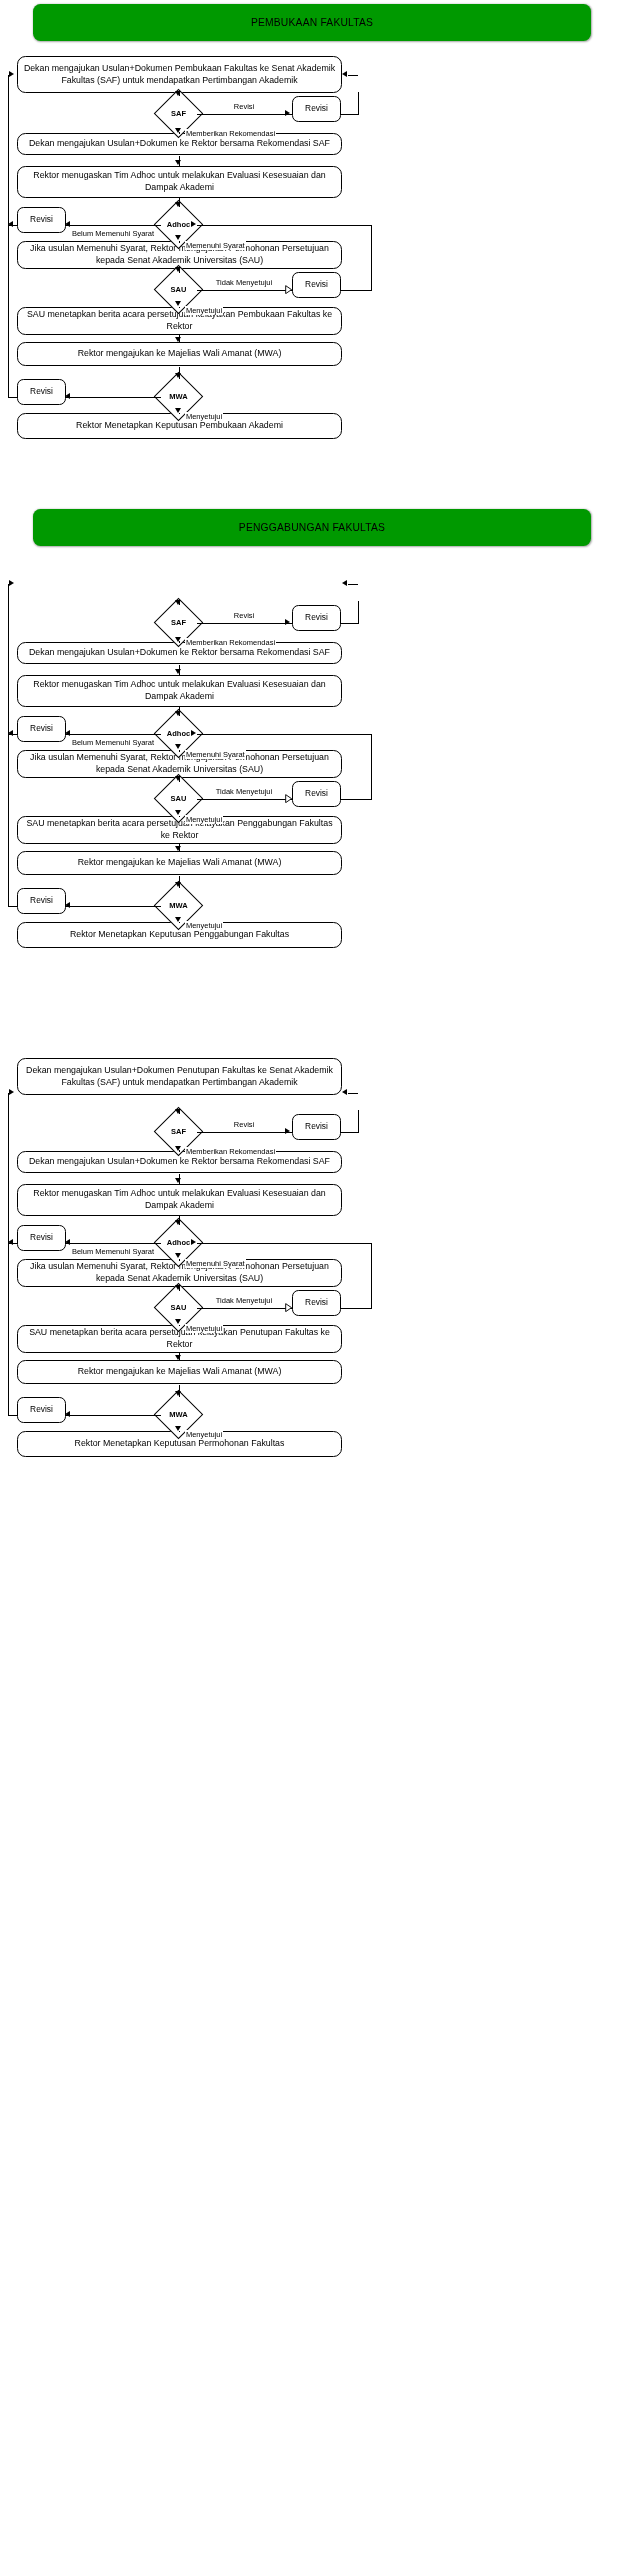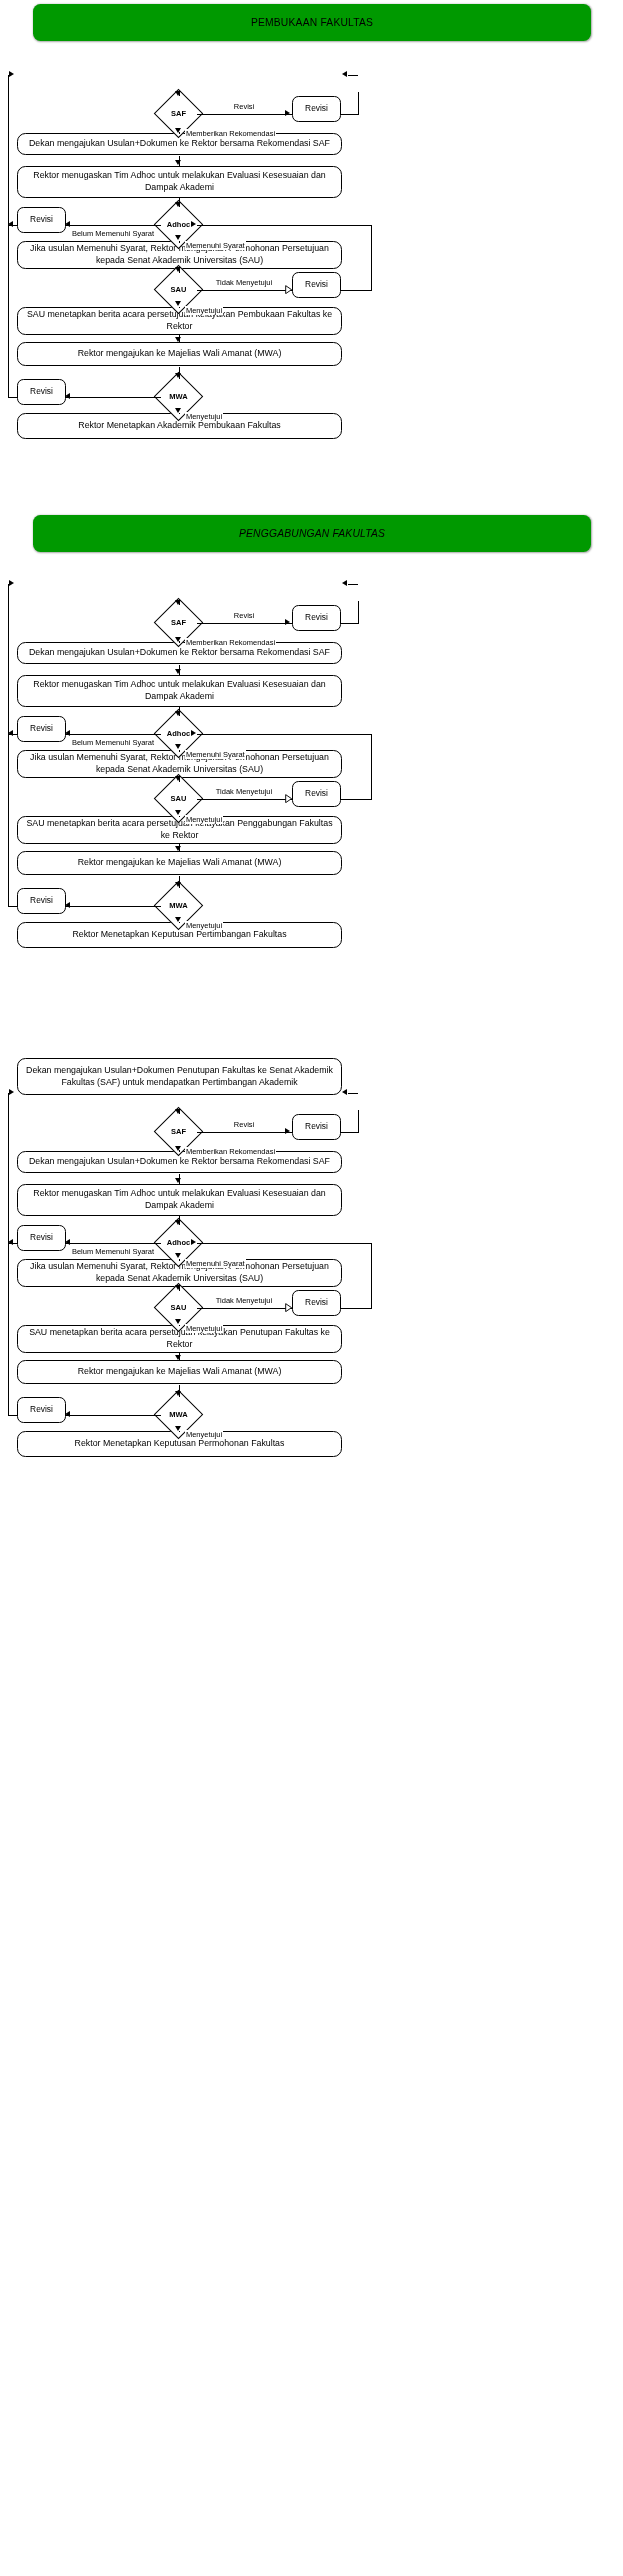--- a/index.html
+++ b/index.html
@@ -85,26 +85,27 @@
     background: #fff;
     padding: 0 0.9px;
   }
 </style>
 </head>
 <body>
 
 <div class="page" id="page">
     <div class="section" style="position: relative; height: 494px; margin-top: 0px;">
       <div class="banner" style="top: 3.7px;">PEMBUKAAN FAKULTAS</div>
+      <div class="node wide" style="top: 56px; height: 37px;">Dekan mengajukan Usulan+Dokumen Pembukaan Fakultas ke Senat Akademik Fakultas (SAF) untuk mendapatkan Pertimbangan Akademik</div>
       <div class="node wide" style="top: 133px; height: 22.4px;">Dekan mengajukan Usulan+Dokumen ke Rektor bersama Rekomendasi SAF</div>
       <div class="node wide" style="top: 166px; height: 32px;">Rektor menugaskan Tim Adhoc untuk melakukan Evaluasi Kesesuaian dan Dampak Akademi</div>
       <div class="node wide" style="top: 241px; height: 28px;">Jika usulan Memenuhi Syarat, Rektor mengajukan Permohonan Persetujuan kepada Senat Akademik Universitas (SAU)</div>
       <div class="node wide" style="top: 307px; height: 28px;">SAU menetapkan berita acara persetujuan kelayakan Pembukaan Fakultas ke Rektor</div>
       <div class="node wide" style="top: 342px; height: 24px;">Rektor mengajukan ke Majelias Wali Amanat (MWA)</div>
-      <div class="node wide" style="top: 413px; height: 26px;">Rektor Menetapkan Akademik Pembukaan Fakultas</div>
+      <div class="node wide" style="top: 413px; height: 26px;">Rektor Menetapkan Keputusan Pembukaan Akademi</div>
       <div class="node revisi" style="top: 96px; height: 26px; left: 292px;">Revisi</div>
       <div class="node revisi" style="top: 207px; height: 26px; left: 17px;">Revisi</div>
       <div class="node revisi" style="top: 272px; height: 26px; left: 292px;">Revisi</div>
       <div class="node revisi" style="top: 379px; height: 26px; left: 17px;">Revisi</div>
       <div class="diamond" style="left: 161px; top: 96px;">
         <div class="shape"></div>
         <div class="lbl">SAF</div>
       </div>
       <div class="diamond" style="left: 161px; top: 207px;">
         <div class="shape"></div>
@@ -166,27 +167,27 @@
       <div class="arr down" style="left: 175px; top: 408px;"></div>
       <div class="elabel" style="left: 185px; top: 412px;">Menyetujui</div>
       <div class="ln h" style="left: 7.5px; top: 225px; width: 9.3px;"></div>
       <div class="arr left" style="left: 7.5px; top: 221px;"></div>
       <div class="ln h" style="left: 7.5px; top: 397px; width: 9.3px;"></div>
       <div class="ln v" style="left: 7.5px; top: 75px; height: 322px;"></div>
       <div class="ln h" style="left: 7.5px; top: 75px; width: 2.8px;"></div>
       <div class="arr right" style="left: 9.3px; top: 71px;"></div>
     </div>
     <div class="section" style="position: relative; height: 494px; margin-top: 15px;">
-      <div class="banner" style="top: 6px; font-style: italic;">PENGGABUNGAN FAKULTAS</div>
+      <div class="banner" style="top: 0;">PENGGABUNGAN FAKULTAS</div>
       <div class="node wide" style="top: 133px; height: 22.4px;">Dekan mengajukan Usulan+Dokumen ke Rektor bersama Rekomendasi SAF</div>
       <div class="node wide" style="top: 166px; height: 32px;">Rektor menugaskan Tim Adhoc untuk melakukan Evaluasi Kesesuaian dan Dampak Akademi</div>
       <div class="node wide" style="top: 241px; height: 28px;">Jika usulan Memenuhi Syarat, Rektor mengajukan Permohonan Persetujuan kepada Senat Akademik Universitas (SAU)</div>
       <div class="node wide" style="top: 307px; height: 28px;">SAU menetapkan berita acara persetujuan kelayakan Penggabungan Fakultas ke Rektor</div>
       <div class="node wide" style="top: 342px; height: 24px;">Rektor mengajukan ke Majelias Wali Amanat (MWA)</div>
-      <div class="node wide" style="top: 413px; height: 26px;">Rektor Menetapkan Keputusan Pertimbangan Fakultas</div>
+      <div class="node wide" style="top: 413px; height: 26px;">Rektor Menetapkan Keputusan Penggabungan Fakultas</div>
       <div class="node revisi" style="top: 96px; height: 26px; left: 292px;">Revisi</div>
       <div class="node revisi" style="top: 207px; height: 26px; left: 17px;">Revisi</div>
       <div class="node revisi" style="top: 272px; height: 26px; left: 292px;">Revisi</div>
       <div class="node revisi" style="top: 379px; height: 26px; left: 17px;">Revisi</div>
       <div class="diamond" style="left: 161px; top: 96px;">
         <div class="shape"></div>
         <div class="lbl">SAF</div>
       </div>
       <div class="diamond" style="left: 161px; top: 207px;">
         <div class="shape"></div>

